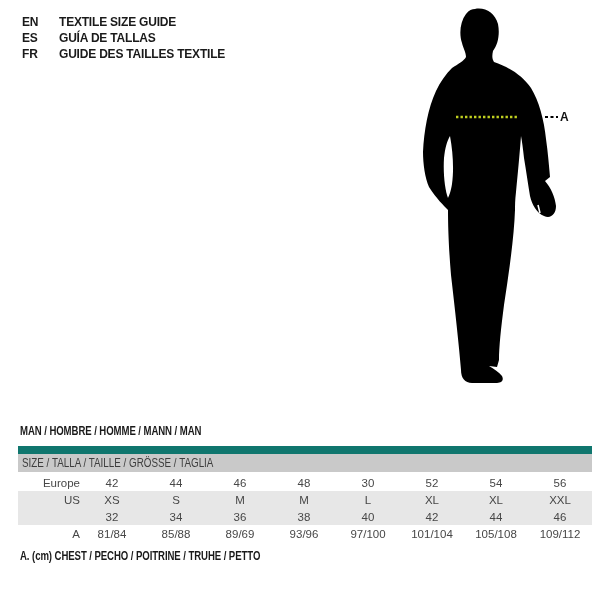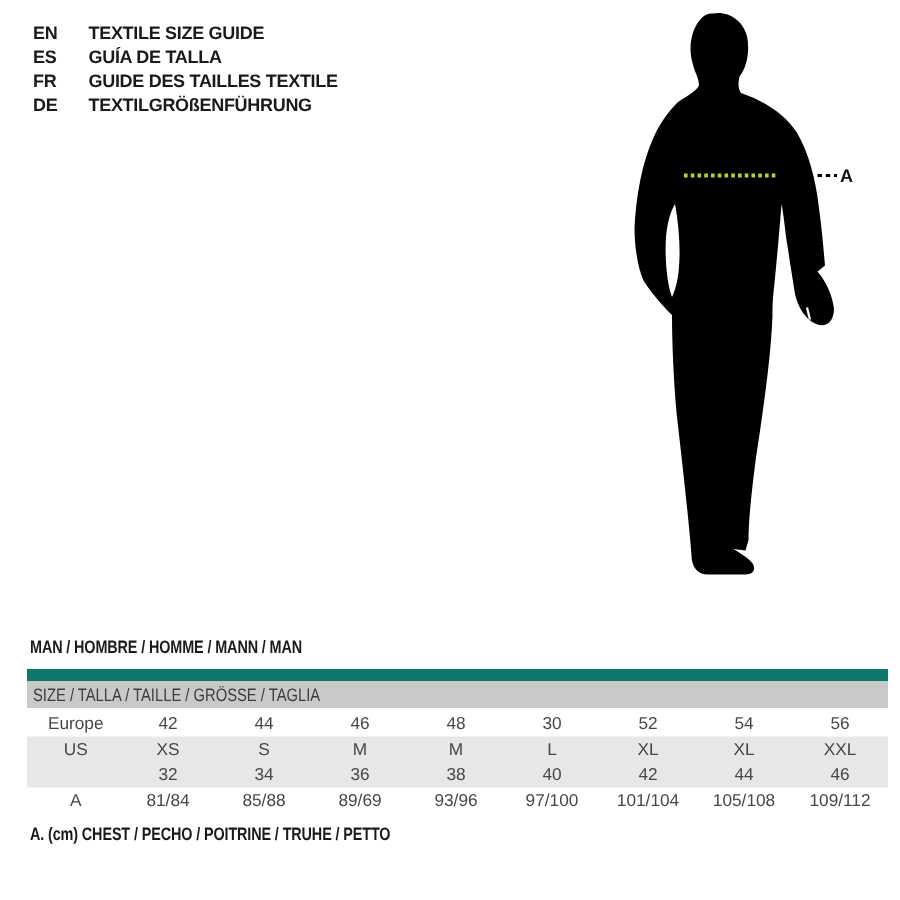--- a/index.html
+++ b/index.html
@@ -24,41 +24,38 @@
   .footnote{position:absolute;left:20px;top:549px;font-size:12px;font-weight:bold;
     transform:scaleX(0.8);transform-origin:left center;white-space:nowrap;letter-spacing:-0.1px;}
   
   .size-table{position:absolute;left:18px;top:446px;width:574px;border-collapse:collapse;
     font-size:11.5px;color:#474747;table-layout:fixed;}
   .size-table th{
     background:#c9c9c9;border-top:8px solid #0f766e;border-bottom:2px solid #ffffff;
     font-weight:normal;text-align:left;height:16px;padding:1px 0 1px 4px;color:#3d3d3d;}
   .size-table th .cond{display:inline-block;transform:scaleX(0.82);transform-origin:left center;white-space:nowrap;font-size:12px;}
   .size-table td{height:17px;text-align:center;padding:0;}
-  .size-table td.row-label{text-align:center;padding-left:3px;}
+  .size-table td.row-label{text-align:right;padding-left:3px;}
   .size-table tr.shaded td{background:#e7e7e7;}
   .size-table col.label-col{width:62px;}
 </style>
 </head>
 <body>
 
 <div class="canvas">
 
   <div class="lang-block">
     <div class="lang-row">
       <span class="lang-code">EN</span><span class="lang-label">TEXTILE SIZE GUIDE</span>
     </div>
     <div class="lang-row">
-      <span class="lang-code">ES</span><span class="lang-label">GUÍA DE TALLA</span>
+      <span class="lang-code">ES</span><span class="lang-label">GUÍA DE TALLAS</span>
     </div>
     <div class="lang-row">
       <span class="lang-code">FR</span><span class="lang-label">GUIDE DES TAILLES TEXTILE</span>
-    </div>
-    <div class="lang-row">
-      <span class="lang-code">DE</span><span class="lang-label">TEXTILGRÖßENFÜHRUNG</span>
     </div>
   </div>
 
 
   <svg class="figure-svg" width="148" height="382" viewBox="415 5 148 382" aria-hidden="true">
     <path fill="#000000" fill-rule="evenodd" d="
       M475,9
       C485,7 495,13 498,24
       C500,34 498,45 493,51
       C492,56 492,59 494,62

